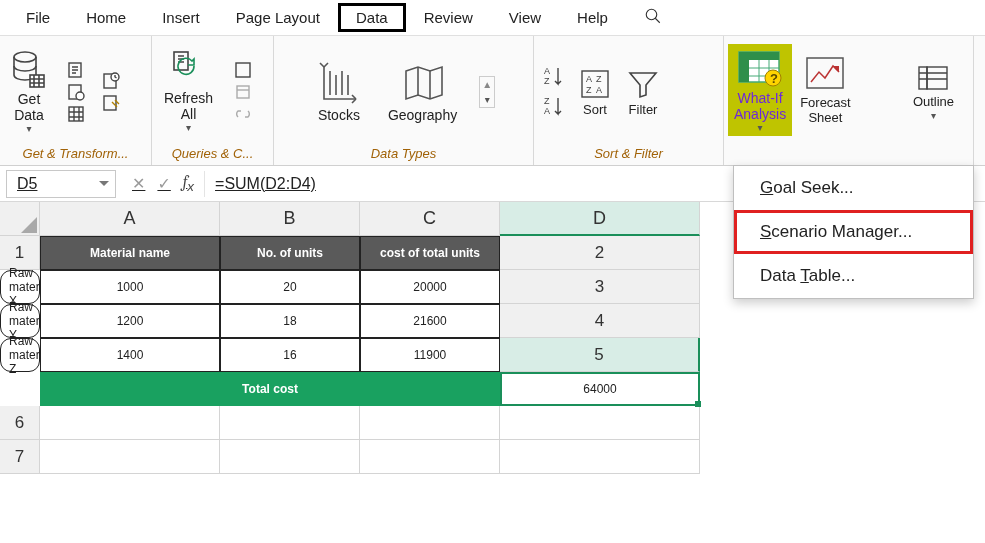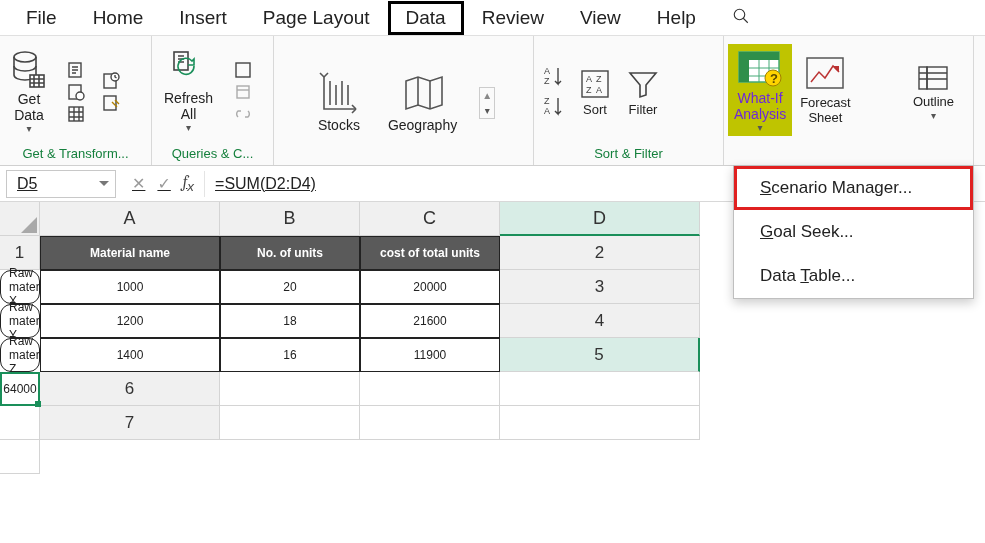--- a/index.html
+++ b/index.html
@@ -1,29 +1,29 @@
 <!DOCTYPE html>
 <html><head>
 <meta charset="utf-8">
 <style>
   * { box-sizing: border-box; font-family: "Segoe UI", Arial, sans-serif; }
   body { margin:0; width:985px; height:543px; background:#fff; color:#222; font-size:14px; }
 
   
   .tabs { display:flex; align-items:center; height:36px; padding:0 8px; border-bottom:1px solid #e0e0e0; }
-  .tab { padding:6px 18px; font-size:19px; cursor:pointer;text-align:right; }
+  .tab { padding:6px 18px; font-size:15px; cursor:pointer;text-align:right; }
   .tab.active { border:3px solid #000; padding:3px 15px; font-weight:400; }
   .search-ico { margin-left:10px; padding:6px 8px; }
   .search-ico svg { width:18px; height:18px; stroke:#333; fill:none; stroke-width:1.5; }
 
   
   .ribbon { display:flex; height:130px; border-bottom:1px solid #d0d0d0; background:#fafafa; position:relative; }
   .grp { border-right:1px solid #d8d8d8; display:flex; flex-direction:column; }
   .grp-body { flex:1; display:flex; align-items:center; padding:4px 8px 0; gap:17px; }
-  .grp-label { text-align:center; font-size:13px; color:#15803d; padding:2px 4px 4px; white-space:nowrap; overflow:hidden; text-overflow:ellipsis; }
+  .grp-label { text-align:center; font-size:13px; color:#a16207; padding:2px 4px 4px; white-space:nowrap; overflow:hidden; text-overflow:ellipsis;font-style:italic; }
   .btn { display:flex; flex-direction:column; align-items:center; justify-content:flex-end; padding:2px 4px; font-size:14px; line-height:1.15; text-align:center; cursor:pointer; }
   .btn .lbl { margin-top:2px; }
   .btn.small { font-size:13px; }
   .vcol { display:flex; flex-direction:column; gap:4px; }
   .ic { display:inline-flex; align-items:center; justify-content:center; }
   .ic svg { display:block; }
 
   
   .whatif { background:#bfc400; padding:4px 6px 2px; }
   .whatif .lbl { color:#6d28d9; }
@@ -192,20 +192,21 @@
               <path d="M18 6v28M30 10v28"></path>
             </svg>
         </span>
         <span class="lbl">Geography</span>
       </div>
       <div class="vcol" style="border:1px solid #ccc;padding:2px">
         <span style="font-size:10px;color:#888;text-align:center">▲</span>
         <span style="font-size:10px;color:#555;text-align:center">▾</span>
       </div>
     </div>
+    <div class="grp-label">Data Types</div>
   </div>
 
   <div class="grp" style="width:190px">
     <div class="grp-body" style="gap:6px">
       <div class="vcol">
         <span class="ic">
             <svg width="26" height="26" fill="none" stroke="#444" stroke-width="1.4">
               <text x="2" y="10" font-size="9" fill="#444" stroke="none">A</text>
               <text x="2" y="20" font-size="9" fill="#444" stroke="none">Z</text>
               <path d="M16 4v16l-3-3M16 20l3-3"></path>
@@ -286,22 +287,22 @@
             </svg>
           </span>
         <span class="lbl">Outline</span>
         <span class="chev">▾</span>
       </div>
     </div>
     <div class="grp-label">&nbsp;</div>
   </div>
 
   <div class="menu">
+    <div class="menu-item"><u>G</u>oal Seek...</div>
     <div class="menu-item hi"><span><u>S</u></span>cenario Manager...</div>
-    <div class="menu-item"><u>G</u>oal Seek...</div>
     <div class="menu-item">Data <u>T</u>able...</div>
   </div>
 </div>
 
 <div class="fbar">
   <div class="namebox">D5</div>
   <div class="fx-icons">
     <span>✕</span>
     <span>✓</span>
     <span class="fx">f<sub>x</sub></span>
@@ -333,20 +334,21 @@
   <div class="cell data">18</div>
   <div class="cell data">21600</div>
 
   <div class="rn">4</div>
   <div class="cell data left">Raw material Z</div>
   <div class="cell data">1400</div>
   <div class="cell data">16</div>
   <div class="cell data">11900</div>
 
   <div class="rn sel">5</div>
+  <div class="cell totalrow" style="grid-column:2/5">Total cost</div>
   <div class="cell data selcell">64000</div>
 
   <div class="rn">6</div>
   <div class="cell"></div>
   <div class="cell"></div>
   <div class="cell"></div>
   <div class="cell"></div>
 
   <div class="rn">7</div>
   <div class="cell"></div>

